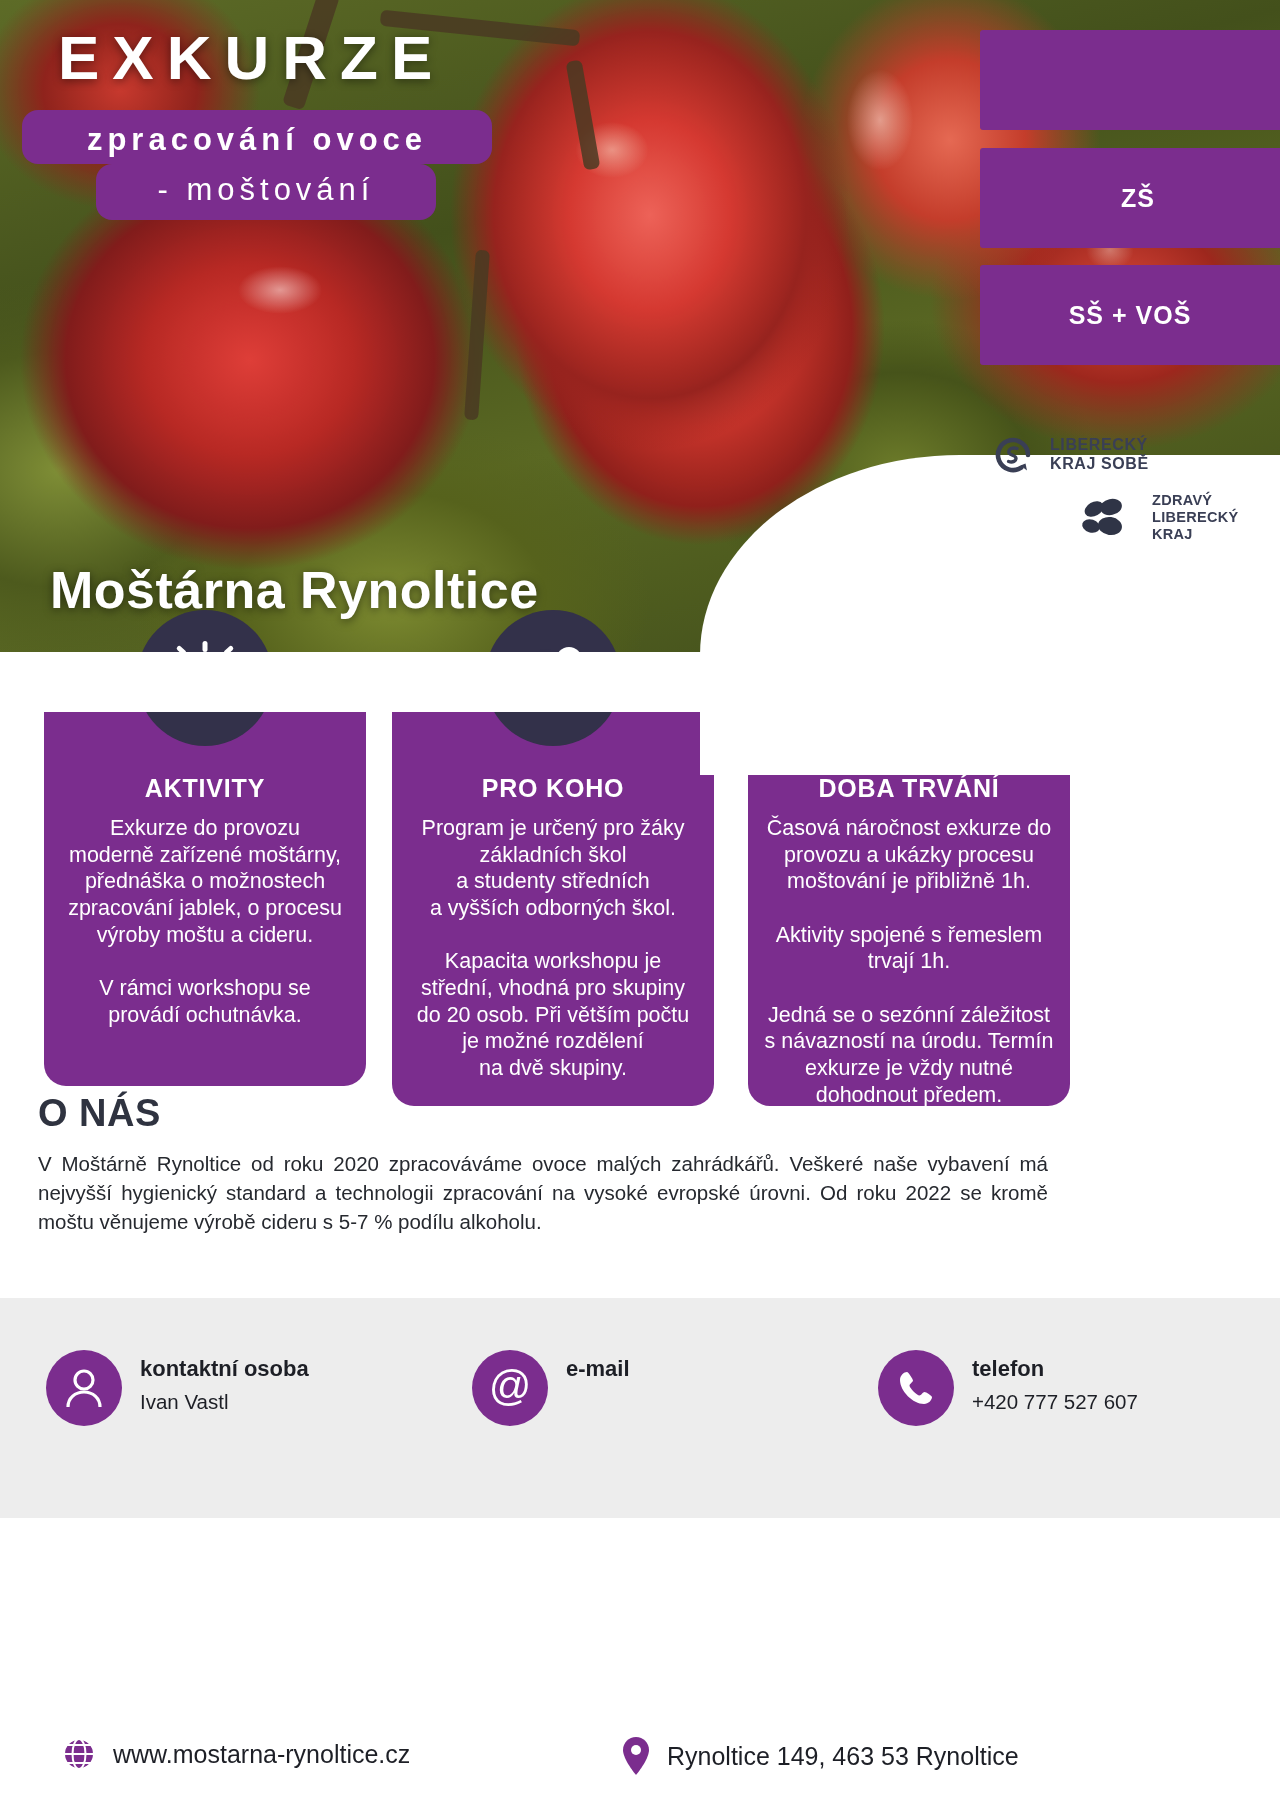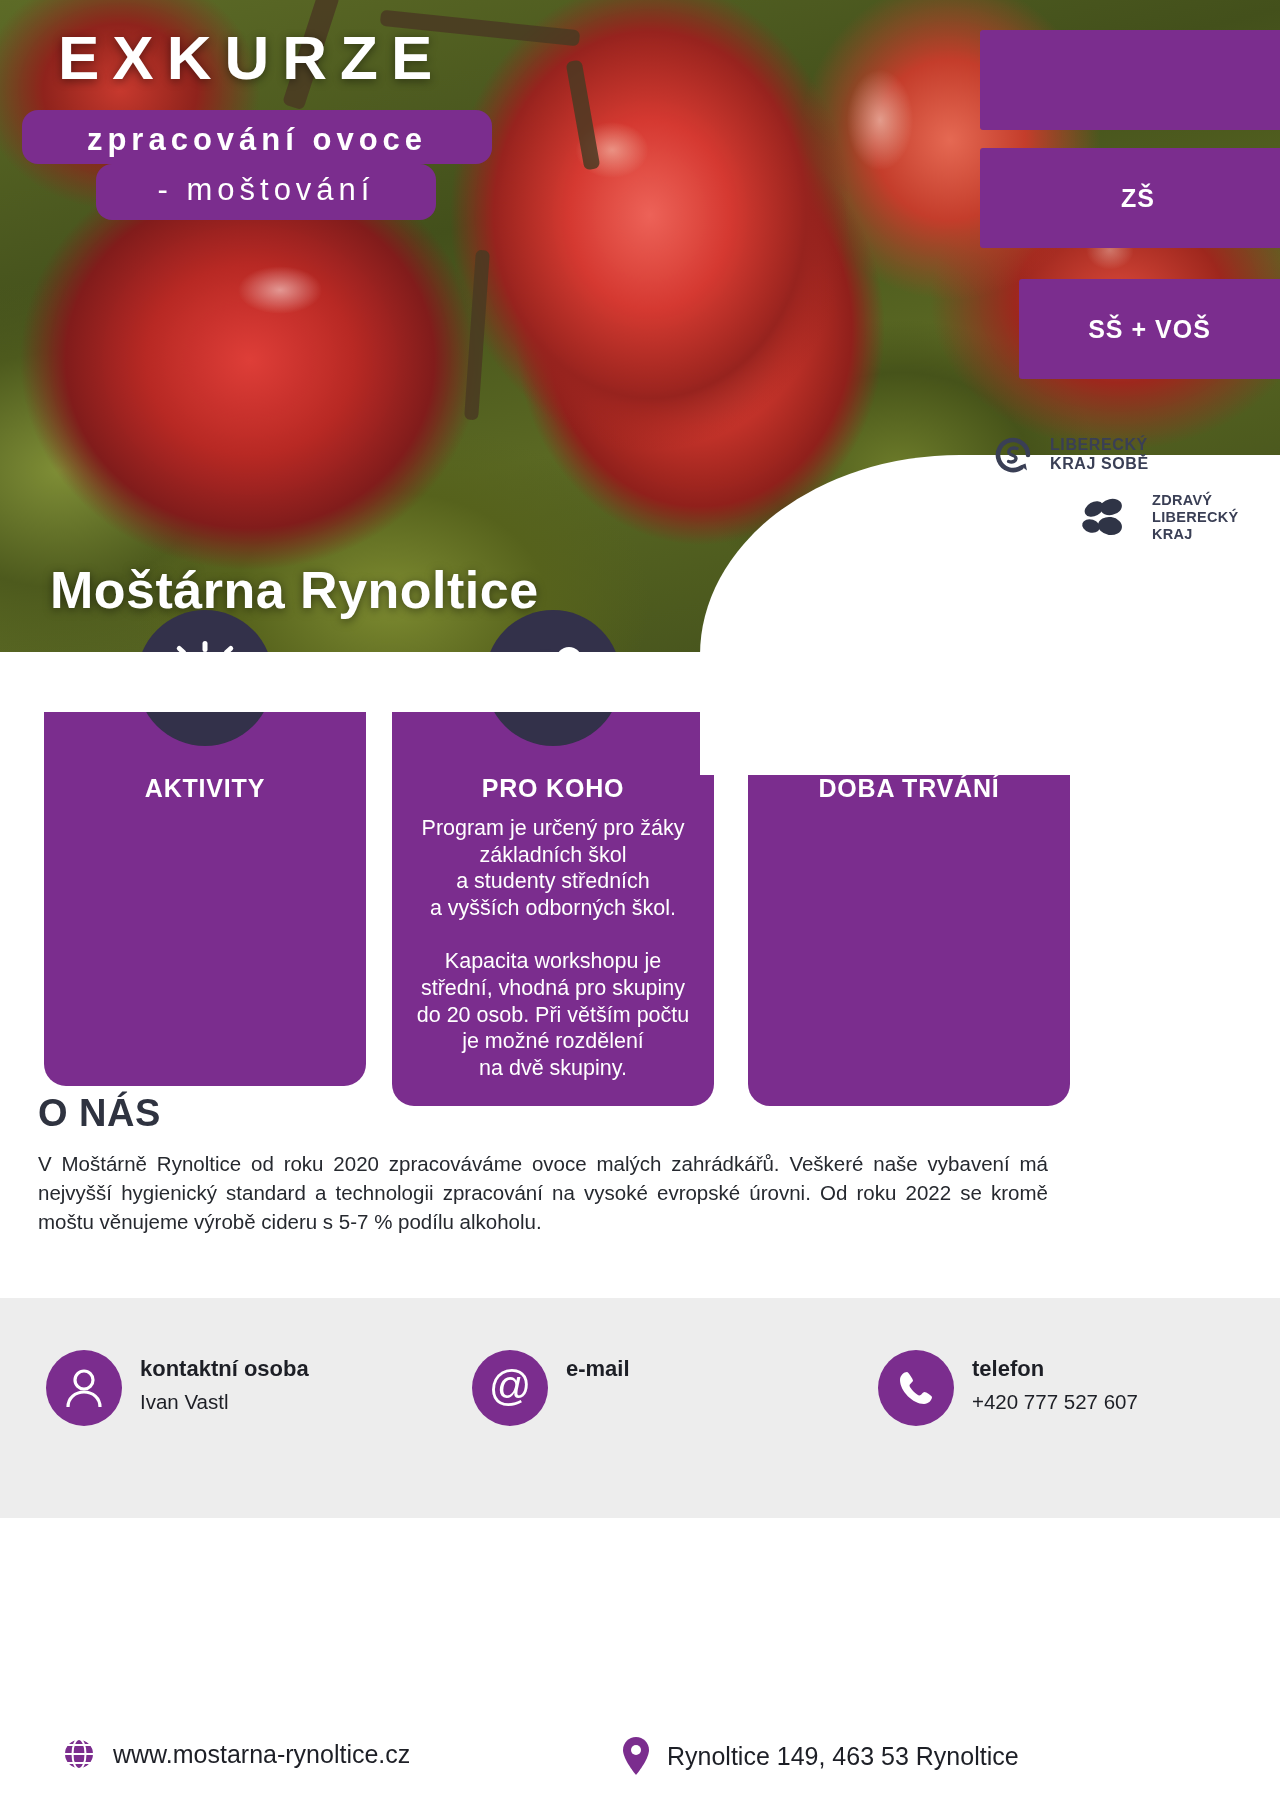--- a/index.html
+++ b/index.html
@@ -123,21 +123,21 @@
     font-size: 25px;
     letter-spacing: 1px;
     display: flex;
     align-items: center;
     justify-content: center;
     border-top-left-radius: 3px;
     border-bottom-left-radius: 3px;
   }
   .badge-1 { top: 30px;  width: 300px; height: 100px; }
   .badge-2 { top: 148px; width: 300px; height: 100px; padding-left: 16px; }
-  .badge-3 { top: 279px; width: 261px; height: 100px; }
+  .badge-3 { top: 265px; width: 300px; height: 100px; }
 
   .hero-name {
     position: absolute;
     left: 50px;
     top: 560px;
     font-size: 52px;
     font-weight: 700;
     color: #ffffff;
     text-shadow: 0 2px 10px rgba(0,0,0,0.5);
     letter-spacing: 0.5px;
@@ -401,20 +401,28 @@
           <rect x="32.5" y="0" width="5" height="11" rx="2.5" fill="#ffffff"></rect>
           <rect x="2" y="26" width="11" height="5" rx="2.5" fill="#ffffff"></rect>
           <rect x="57" y="26" width="11" height="5" rx="2.5" fill="#ffffff"></rect>
           <rect x="6" y="7" width="11" height="5" rx="2.5" fill="#ffffff" transform="rotate(42 11.5 9.5)"></rect>
           <rect x="53" y="7" width="11" height="5" rx="2.5" fill="#ffffff" transform="rotate(-42 58.5 9.5)"></rect>
           <rect x="6" y="44" width="11" height="5" rx="2.5" fill="#ffffff" transform="rotate(-42 11.5 46.5)"></rect>
           <rect x="53" y="44" width="11" height="5" rx="2.5" fill="#ffffff" transform="rotate(42 58.5 46.5)"></rect>
         </svg>
       </div>
       <div class="card-title">AKTIVITY</div>
+      <div class="card-body">Exkurze do provozu
+moderně zařízené moštárny,
+přednáška o možnostech
+zpracování jablek, o procesu
+výroby moštu a cideru.
+
+V rámci workshopu se
+provádí ochutnávka.</div>
     </div>
 
     <div class="card card-2">
       <div class="card-icon">
         <svg width="80" height="66" viewBox="0 0 80 66">
           <circle cx="56" cy="15" r="13" fill="#ffffff"></circle>
           <path d="M36 54c0-12 9-20 20-20s20 8 20 20z" fill="#ffffff"></path>
           <circle cx="33" cy="21" r="15" fill="#ffffff" stroke="#33314a" stroke-width="4"></circle>
           <path d="M8 64c0-14 11-23 25-23s25 9 25 23z" fill="#ffffff" stroke="#33314a" stroke-width="4"></path>
         </svg>
@@ -433,20 +441,31 @@
     </div>
 
     <div class="card card-3">
       <div class="card-icon">
         <svg width="78" height="78" viewBox="0 0 78 78">
           <circle cx="39" cy="39" r="33" fill="none" stroke="#ffffff" stroke-width="7"></circle>
           <path d="M39 18v22h17" fill="none" stroke="#ffffff" stroke-width="7" stroke-linecap="round" stroke-linejoin="round"></path>
         </svg>
       </div>
       <div class="card-title">DOBA TRVÁNÍ</div>
+      <div class="card-body">Časová náročnost exkurze do
+provozu a ukázky procesu
+moštování je přibližně 1h.
+
+Aktivity spojené s řemeslem
+trvají 1h.
+
+Jedná se o sezónní záležitost
+s návazností na úrodu. Termín
+exkurze je vždy nutné
+dohodnout předem.</div>
     </div>
 
   </div>
 
   <div class="about">
     <div class="about-title">O NÁS</div>
     <div class="about-body">V Moštárně Rynoltice od roku 2020 zpracováváme ovoce malých zahrádkářů. Veškeré naše vybavení má nejvyšší hygienický standard a technologii zpracování na vysoké evropské úrovni. Od roku 2022 se kromě moštu věnujeme výrobě cideru s 5-7 % podílu alkoholu.</div>
   </div>
 
   <div class="footer">

